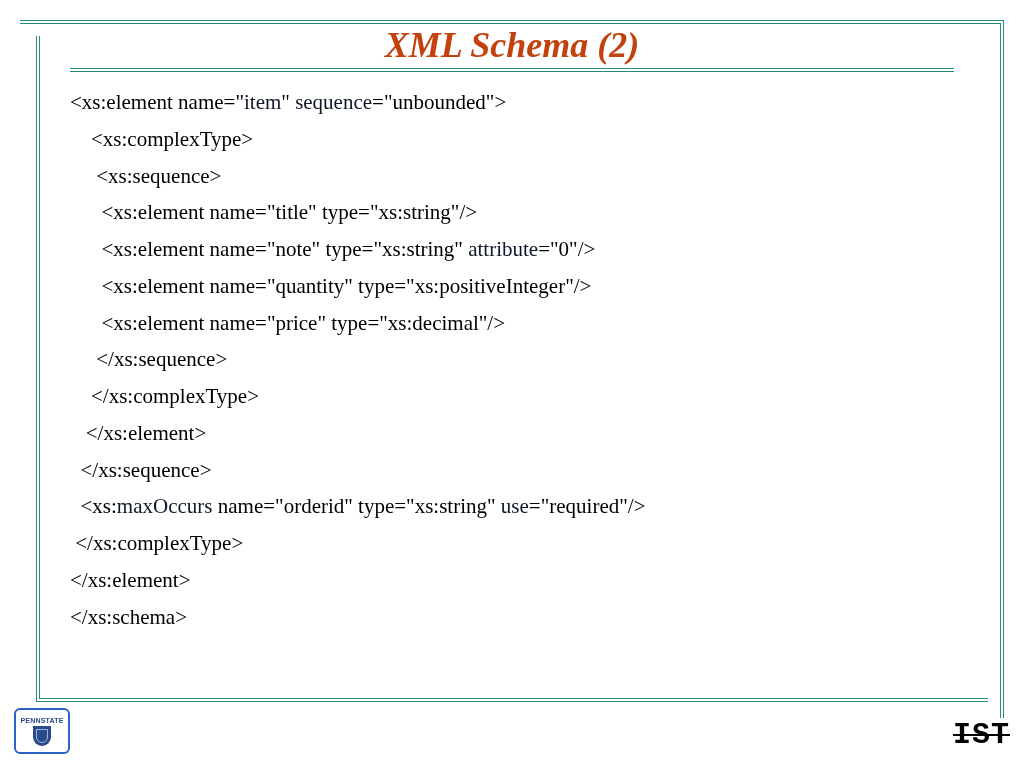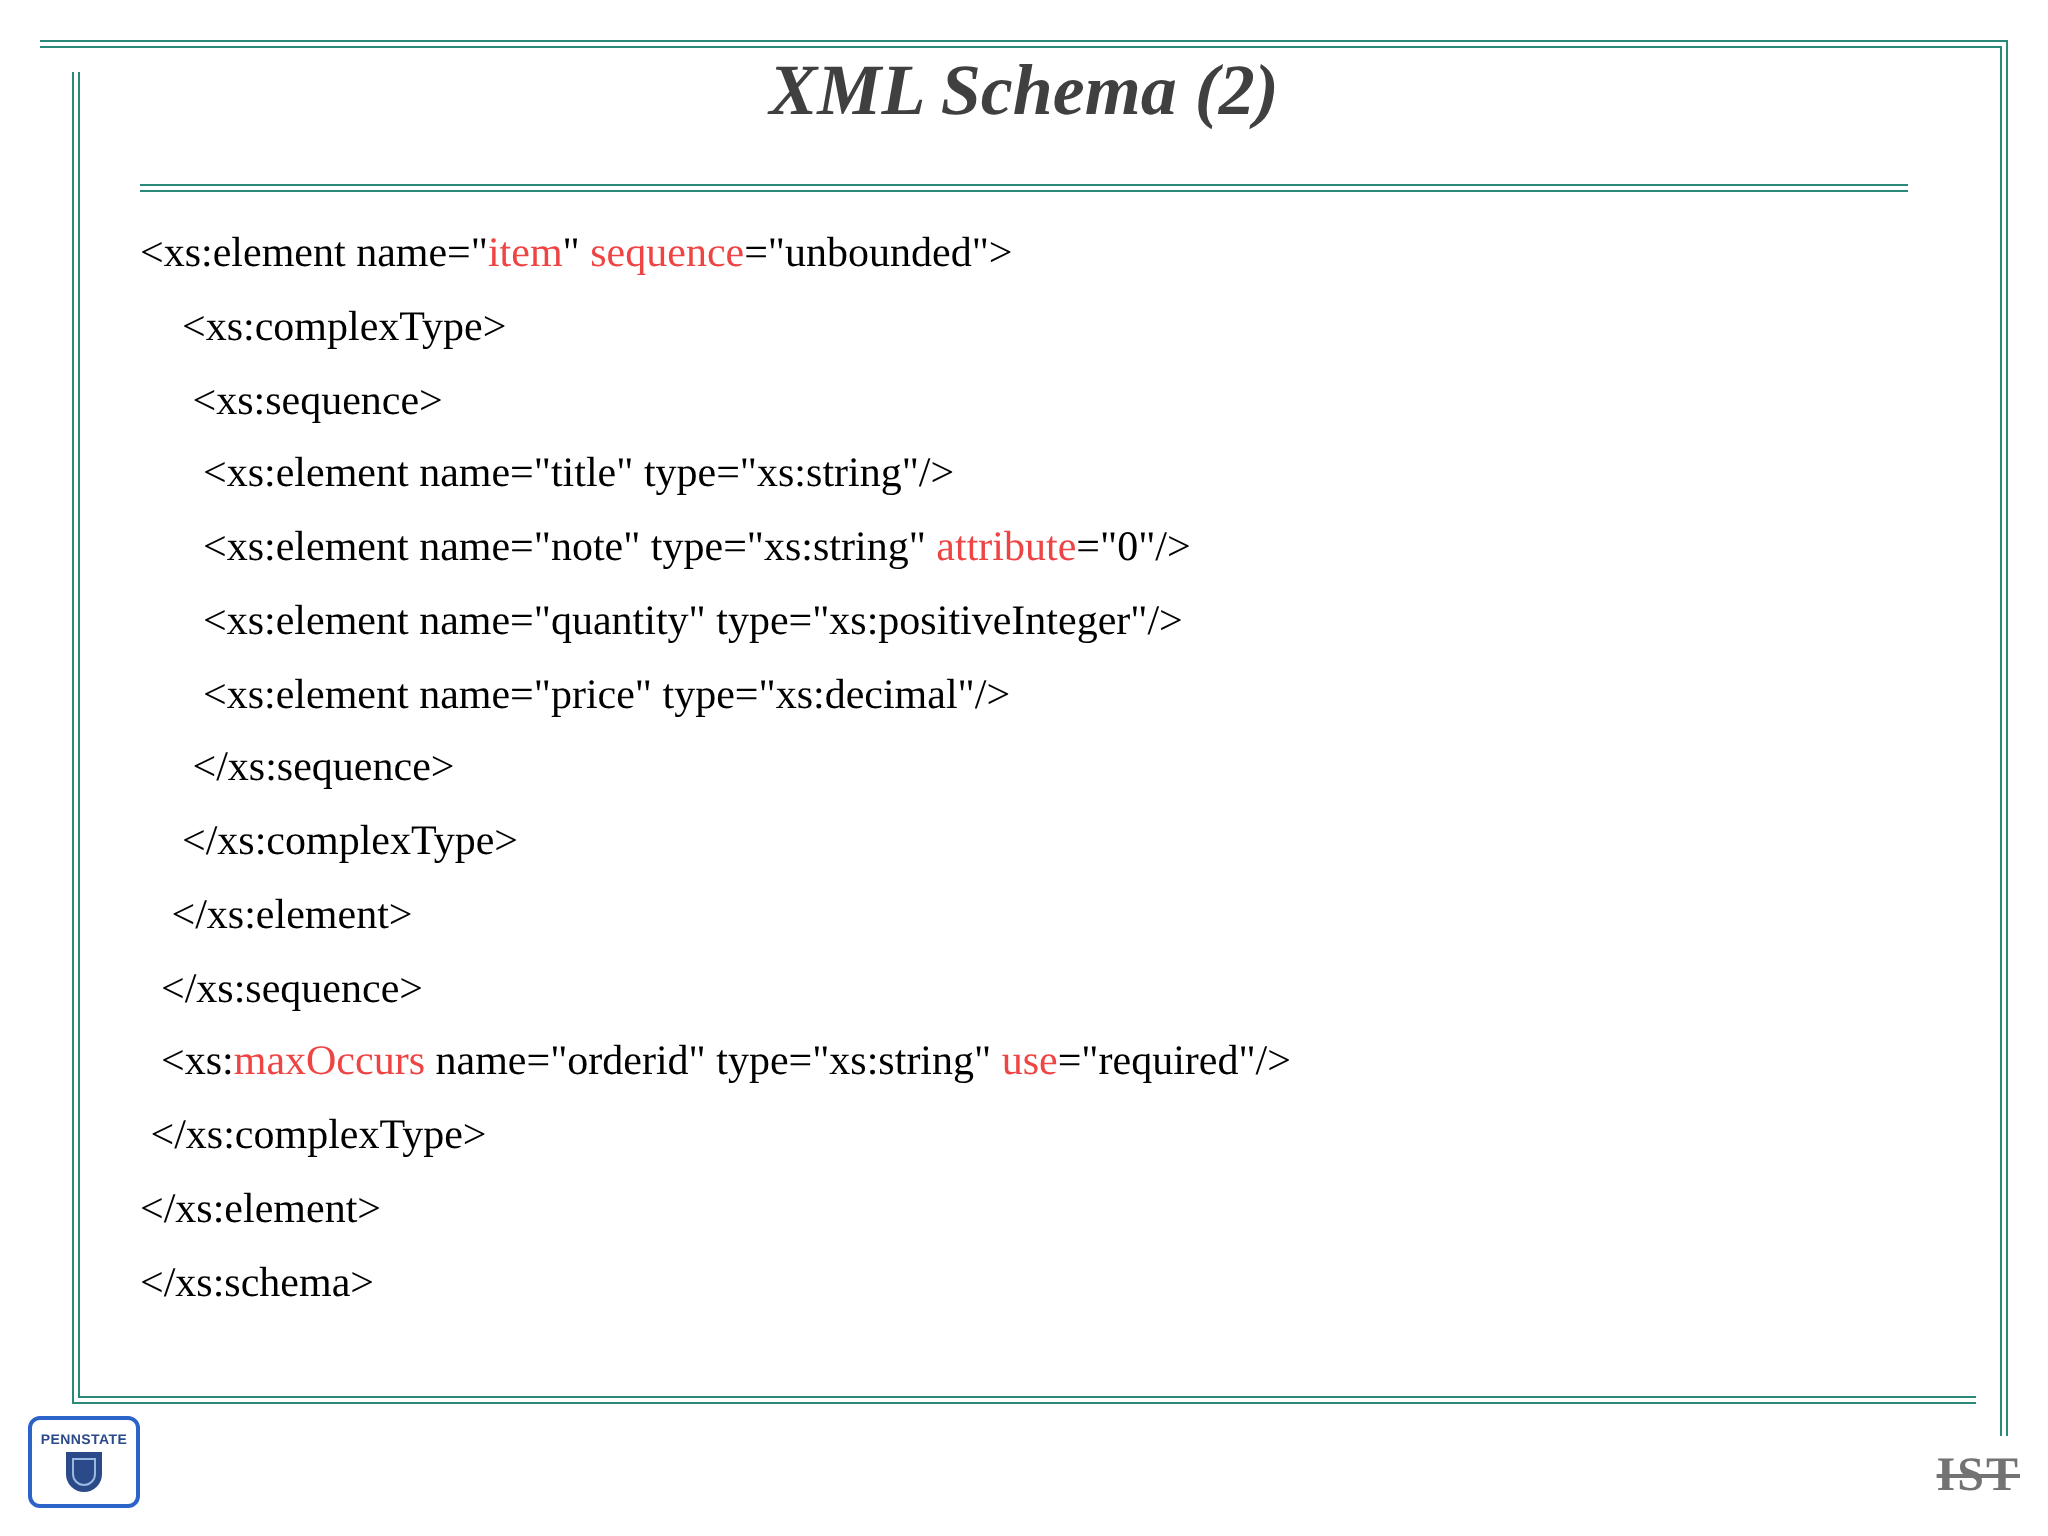--- a/index.html
+++ b/index.html
@@ -27,39 +27,39 @@
     right: 36px;
     bottom: 66px;
     border-left: 4px double #2a8a7a;
     border-bottom: 4px double #2a8a7a;
   }
   .slide-title {
     text-align: center;
     font-size: 36px;
     font-weight: bold;
     font-style: italic;
-    color: #404040;
+    color: #c2410c;
     margin-top: 24px;
-    margin-bottom: 26px;
+    margin-bottom: 2px;
   }
   .title-rule {
     margin: 0 70px 12px 70px;
     border: none;
     border-top: 4px double #2a8a7a;
     height: 4px;
   }
   .code-block {
     padding: 0 70px;
     font-size: 21px;
     line-height: 1.75;
     color: #000;
     font-family: "Times New Roman", Times, serif;
     white-space: pre;
   }
-  .hl { color: #ef4444; }
+  .hl { color: #0f172a; }
   .logo-left {
     position: absolute;
     left: 14px;
     bottom: 14px;
     width: 56px;
     height: 46px;
     border: 2px solid #2b63c8;
     border-radius: 6px;
     background: #fff;
     display: flex;
@@ -86,24 +86,24 @@
     content: "";
     position: absolute;
     left: 3px; right: 3px; top: 3px; bottom: 3px;
     border: 1px solid #9bb8e0;
     border-radius: 0 0 7px 7px;
   }
   .logo-right {
     position: absolute;
     right: 14px;
     bottom: 16px;
-    font-family: Liberation Serif, serif;
-    font-size: 24px;
+    font-family: Liberation Mono, monospace;
+    font-size: 30px;
     font-weight: bold;
-    color: #737373;
+    color: #000000;
     text-decoration: line-through;
     text-decoration-thickness: 2px;
     letter-spacing: 1px;
   }
 </style>
 </head>
 <body>
 
 <div class="outer-frame"></div>
 <div class="inner-frame"></div>

